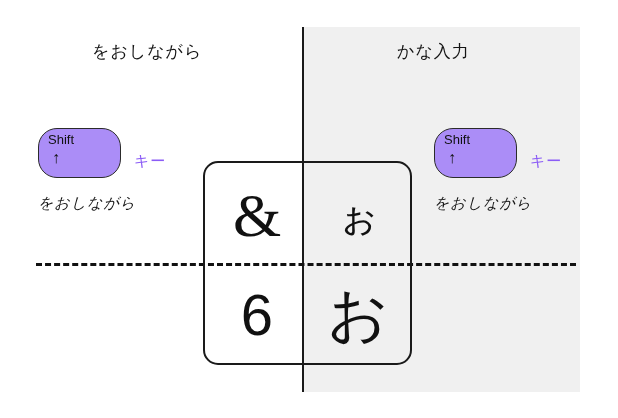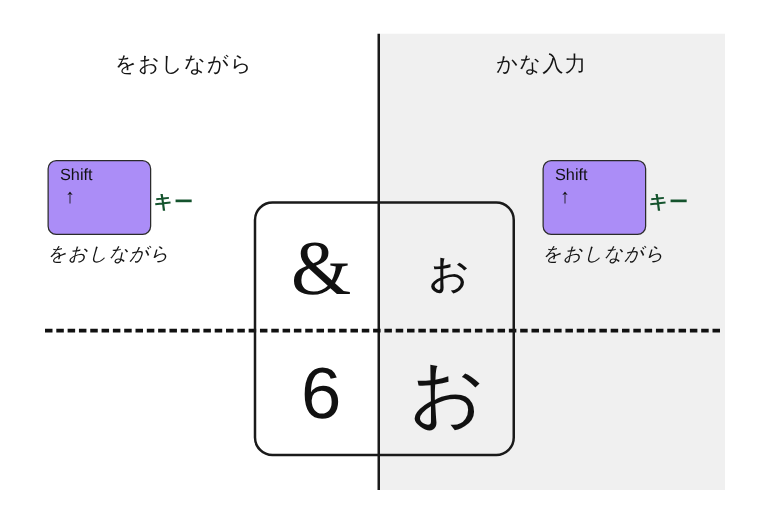--- a/index.html
+++ b/index.html
@@ -71,24 +71,24 @@
   .shift-row {
     position: relative;
     height: 52px;
   }
 
   .shift-key {
     position: absolute;
     left: 0;
     top: 0;
     width: 83px;
-    height: 60px;
+    height: 50px;
     background: #ab8df7;
     border: 1.6px solid #2b2b2b;
-    border-radius: 7px;
+    border-radius: 19px;
     box-sizing: border-box;
   }
   .shift-key .label {
     position: absolute;
     left: 9px;
     top: 4px;
     font-size: 13px;
     color: #111111;
     line-height: 1.1;
   }
@@ -96,27 +96,26 @@
     position: absolute;
     left: 13px;
     top: 21px;
     font-size: 16px;
     color: #111111;
     line-height: 1;
   }
 
   .key-word {
     position: absolute;
-    left: 85px;
+    left: 96px;
     top: 24px;
     font-size: 15px;
-    color: #14532d;
+    color: #8b5cf6;
     letter-spacing: 1px;
     white-space: nowrap;
-    font-weight: bold;
   }
 
   .hold-text {
     position: absolute;
     left: 0;
     top: 66px;
     font-size: 15px;
     color: #141414;
     letter-spacing: 1px;
     white-space: nowrap;

